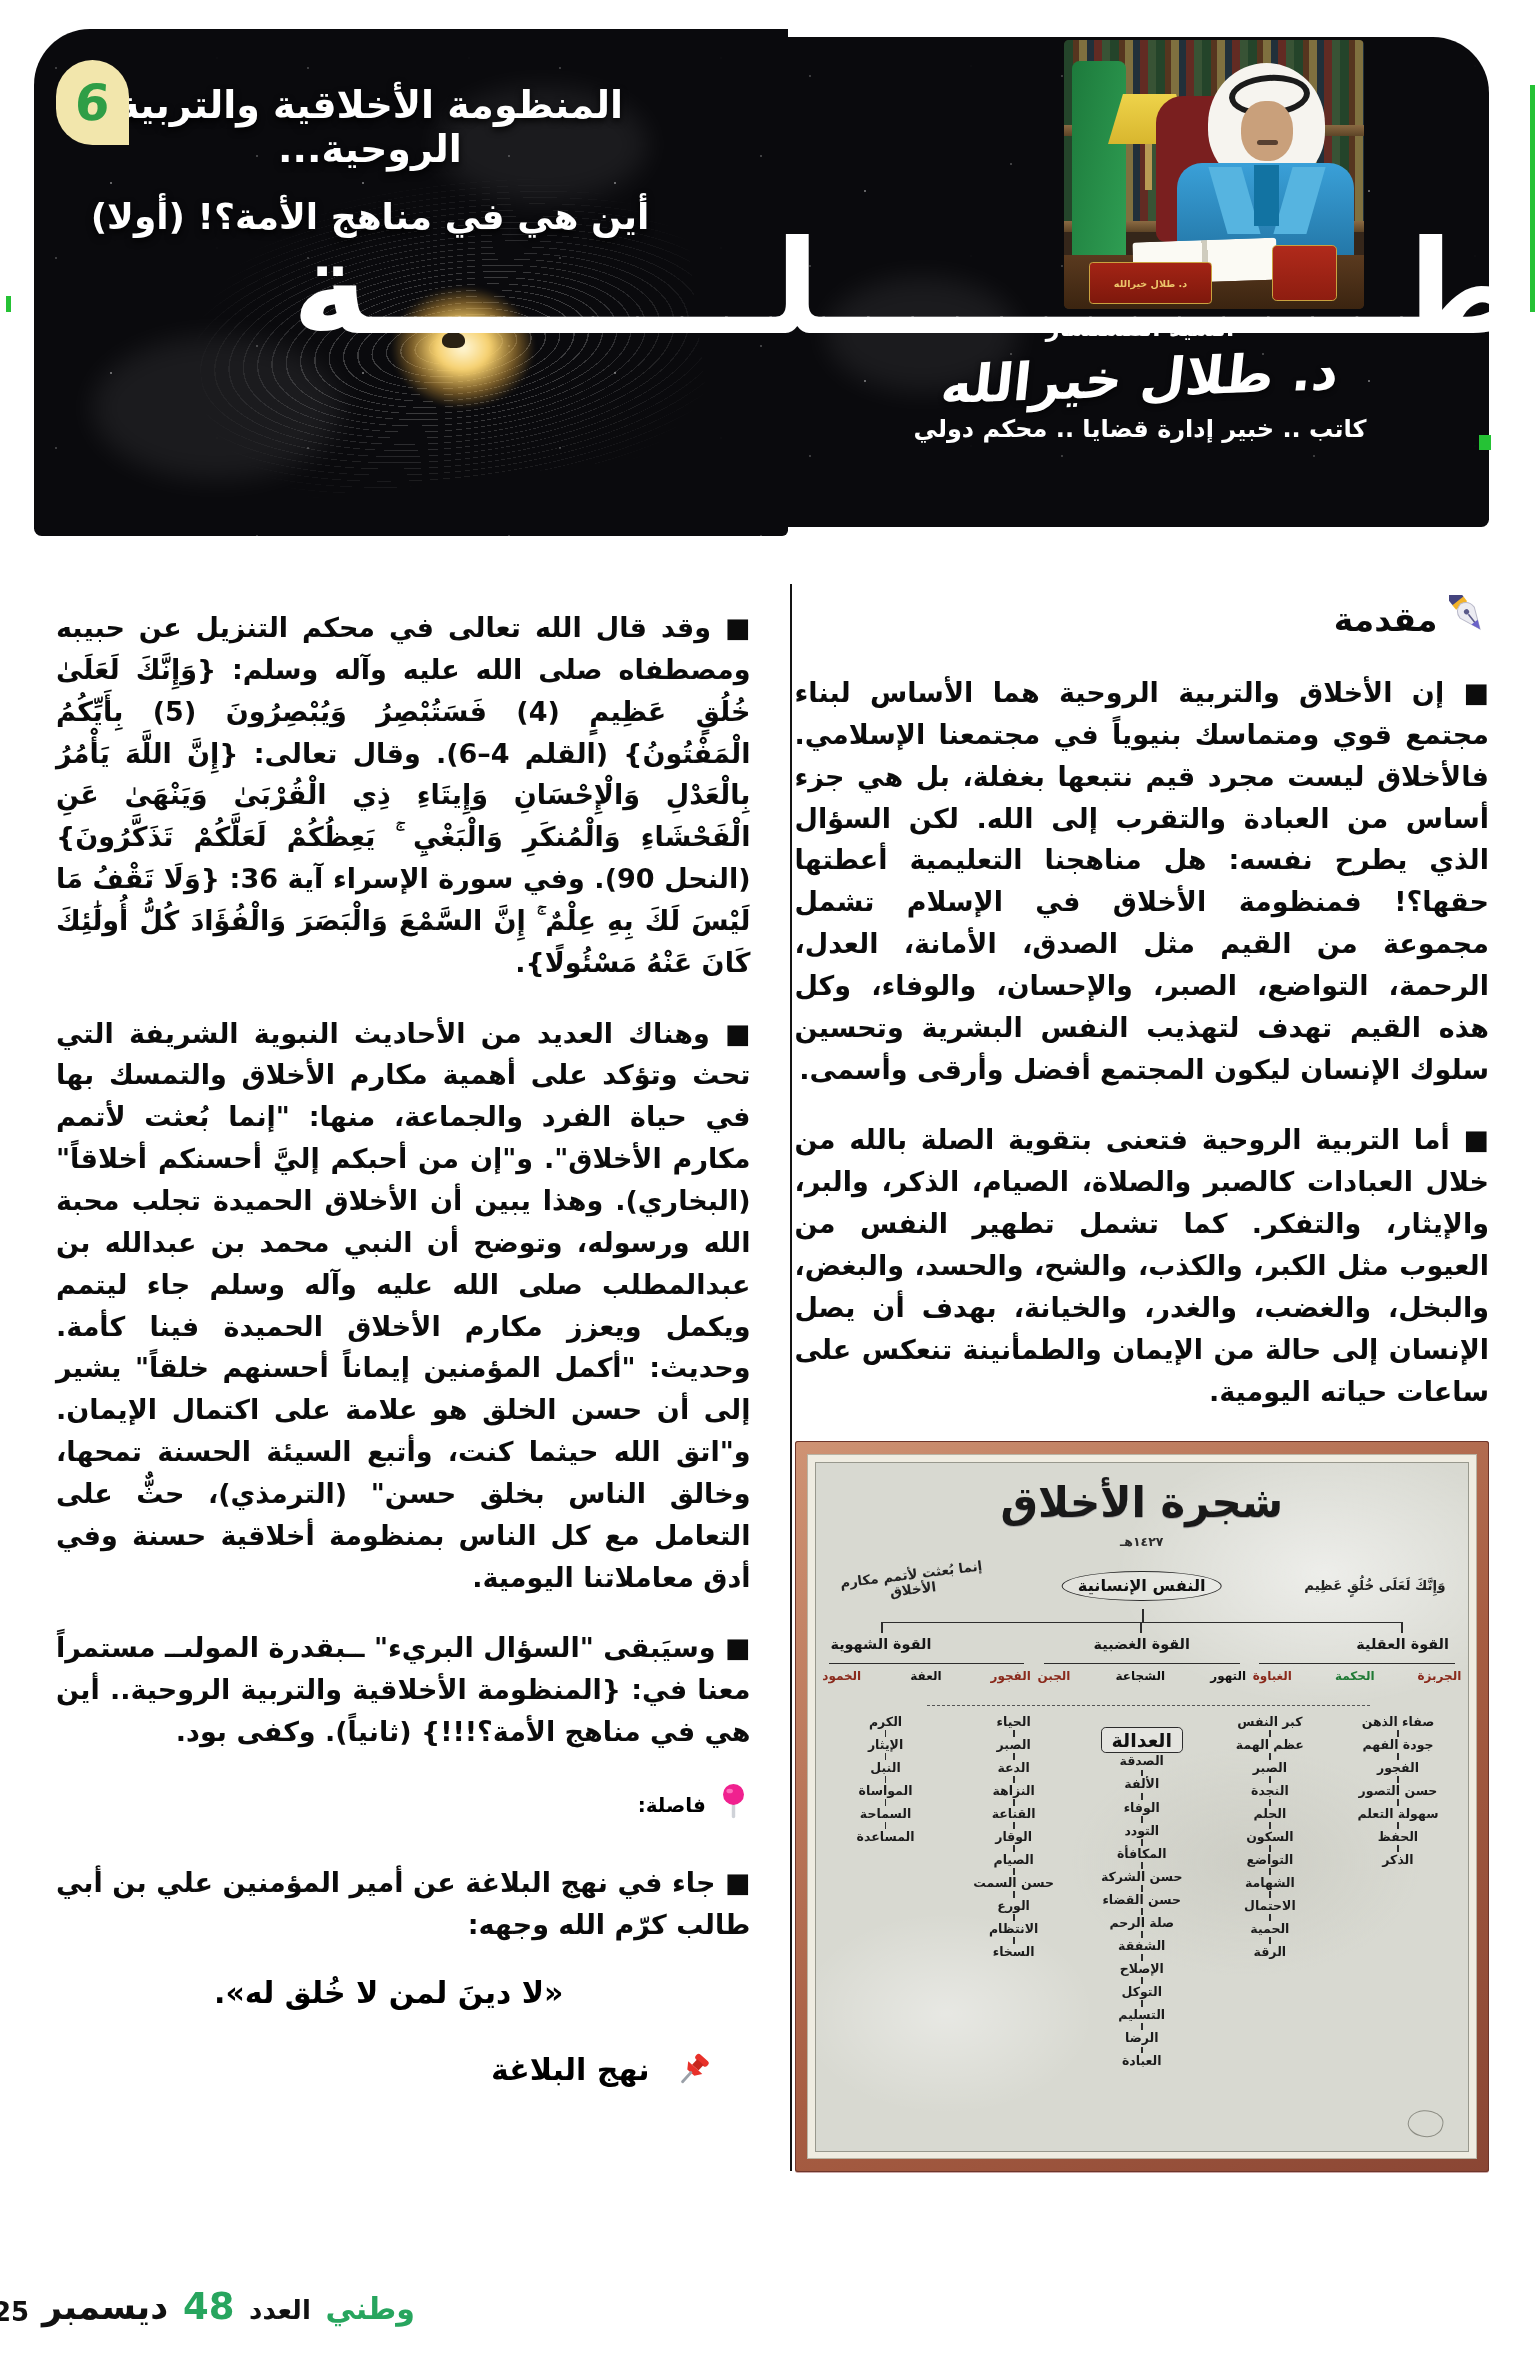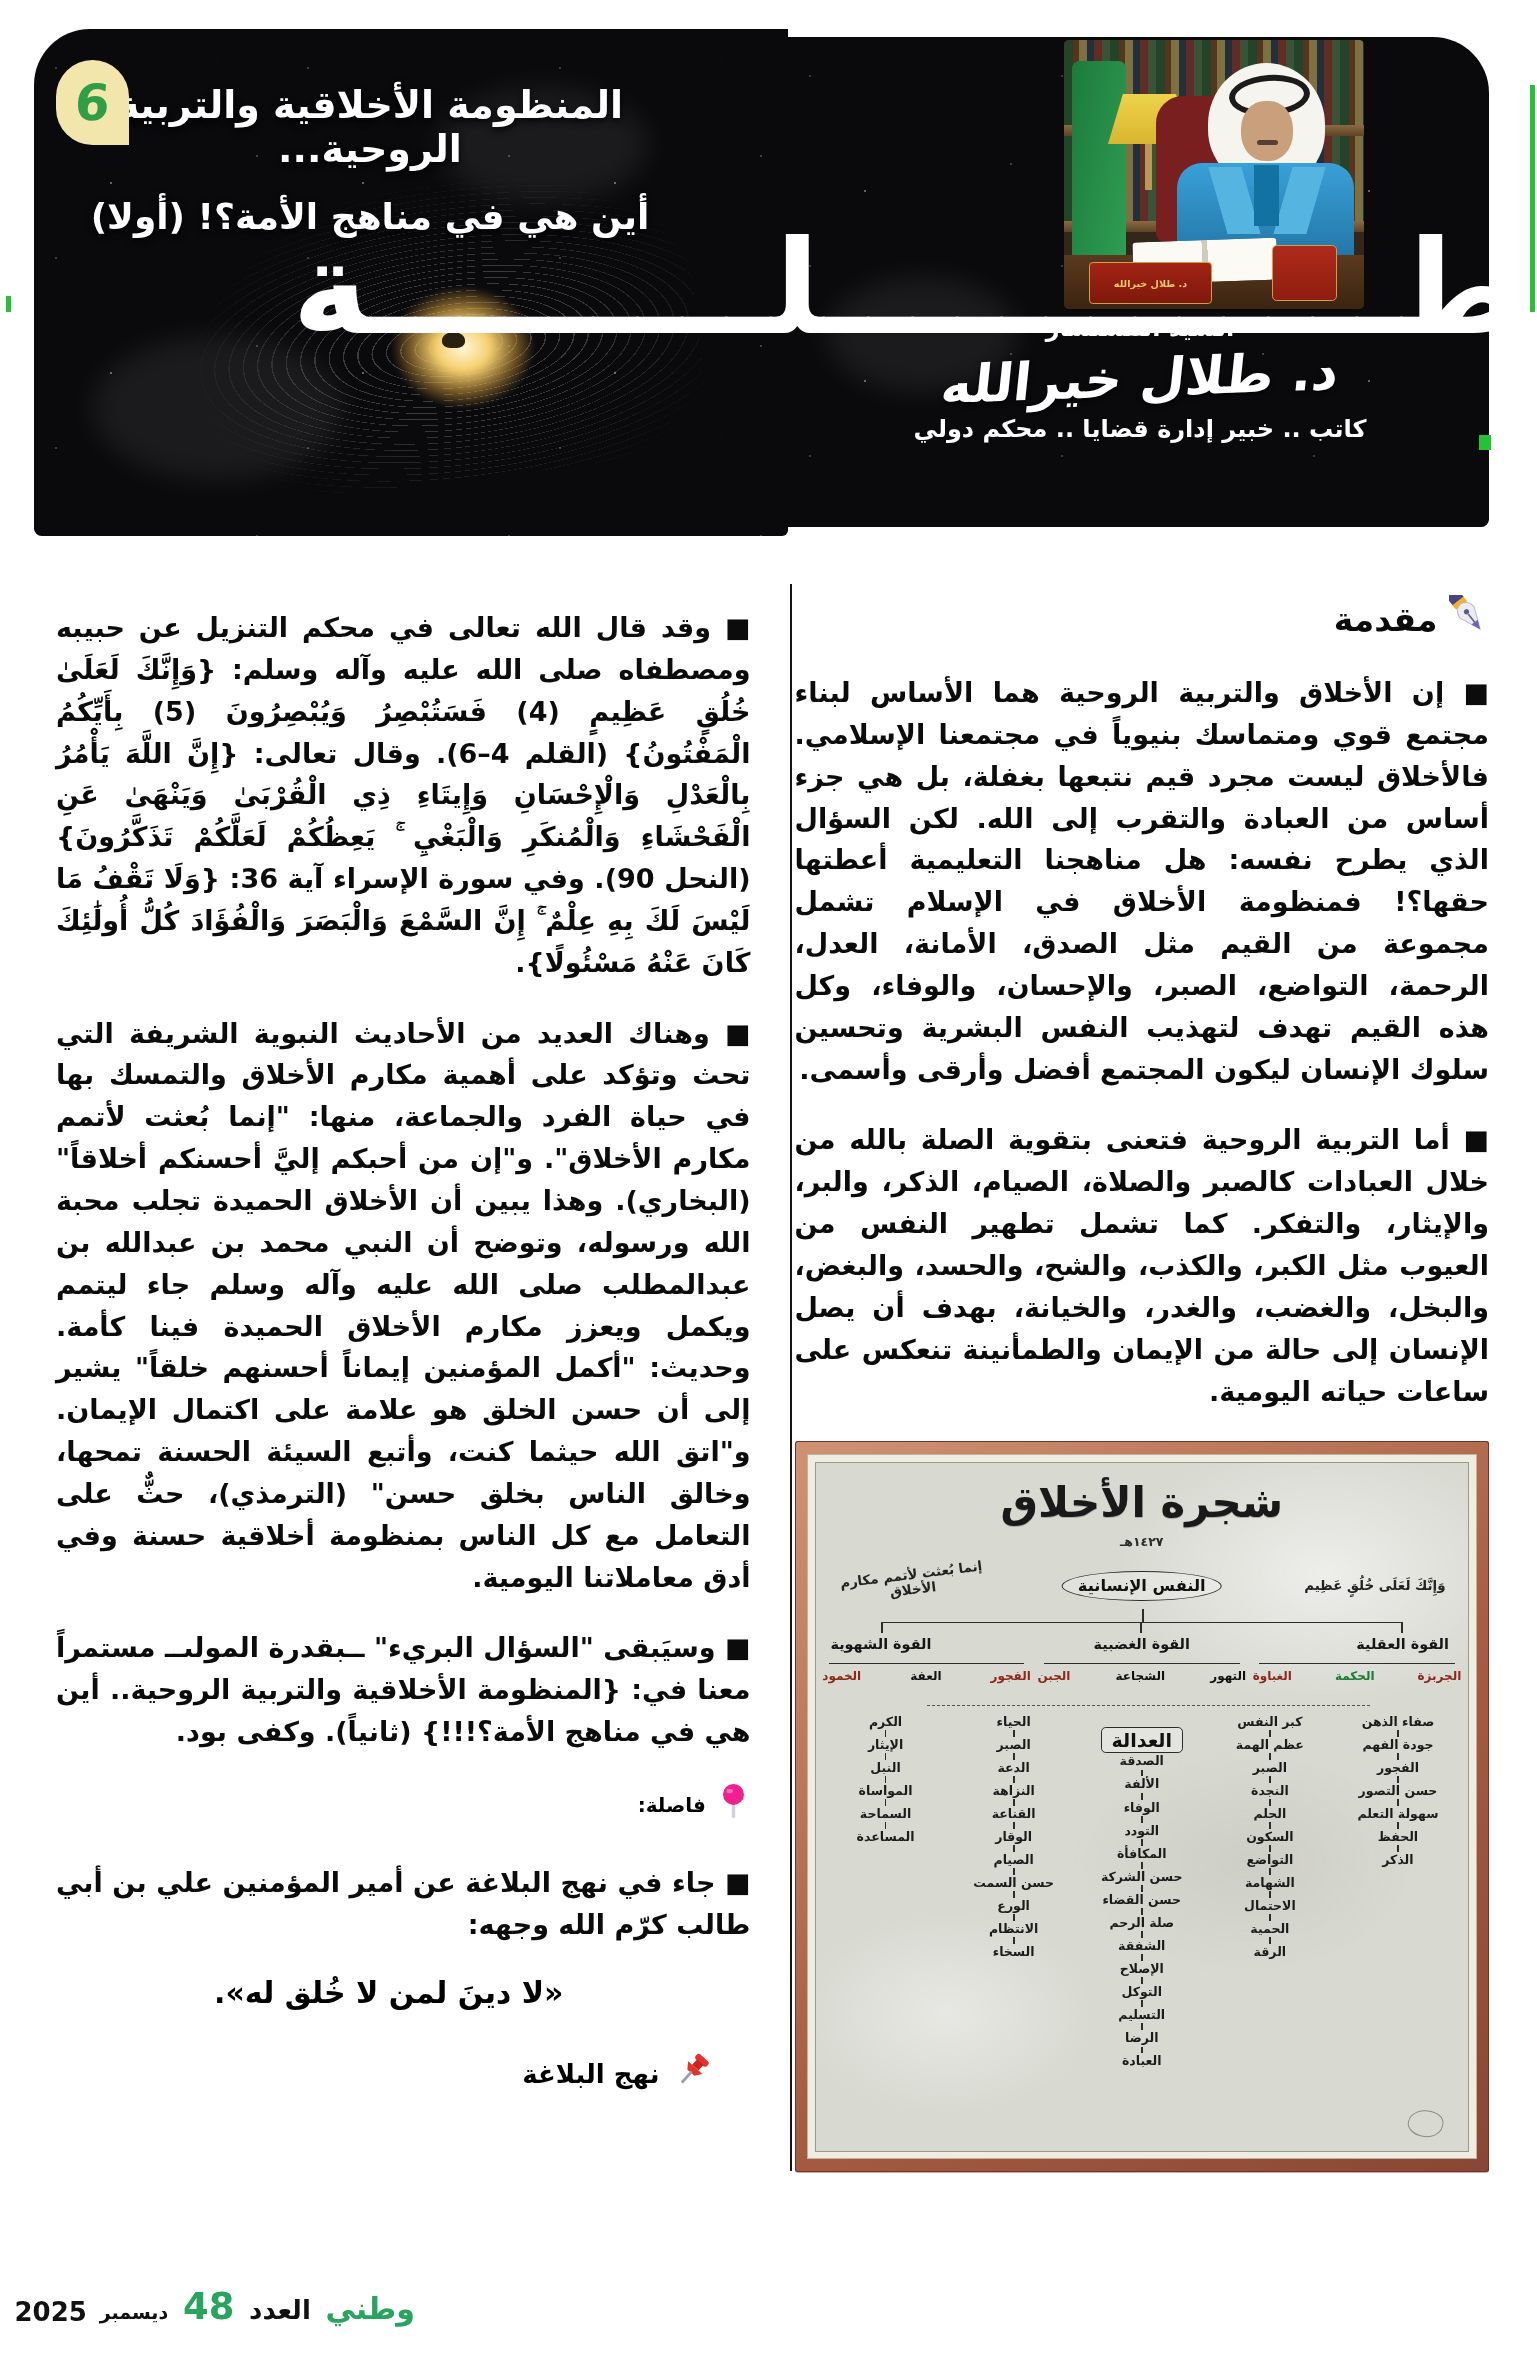--- a/index.html
+++ b/index.html
@@ -80,21 +80,21 @@
   .green-square-banner{position:absolute;left:1479px;top:435px;width:11.5px;height:15.4px;background:#25c235;}
   .green-tick-left{position:absolute;left:5.8px;top:296px;width:4.8px;height:16.3px;background:#25c235;}
   
   .content{position:absolute;left:56px;top:574px;width:1433px;display:grid;grid-template-columns:1fr 1fr;column-gap:44px;direction:rtl;}
   .divider{position:absolute;left:790px;top:584px;width:1.9px;height:1587px;background:#141414;}
   .article-text p{margin:0 0 29px;font-size:27px;font-weight:bold;line-height:1.55;color:#0c0c0c;text-align:justify;}
   .col-left{padding-top:33px;}
   .section-heading{display:flex;align-items:center;gap:11.5px;font-size:33px;font-weight:bold;color:#0c0c0c;margin:21px 0 29px;}
   .interlude-heading{display:flex;align-items:center;gap:9.6px;font-size:20px;font-weight:bold;margin:3.8px 0 33px;}
   .quote-line{text-align:center;font-size:30px;font-weight:bold;margin:15.4px 29px 42px 0;}
-  .source-line{display:flex;align-items:center;gap:15px;font-size:26px;font-weight:bold;margin:9.6px 38px 0 0;}
+  .source-line{display:flex;gap:25px;font-size:30px;font-weight:bold;margin:9.6px 38px 0 0;}
   .icon{flex:0 0 auto;}
   
   .frame{margin-top:7.7px;background:linear-gradient(145deg,#cf9374,#a75d42 55%,#8a4634);padding:12.5px;border-radius:2.9px;
     box-shadow:inset 0 0 0 1px #6e352a, 0 1px 0 #caa;}
   .mat{background:#efece1;padding:7.7px;box-shadow:inset 0 0 0 1px #b9b4a4;}
   .paper{position:relative;height:688px;background:#d8d9d1;border:1px solid #98988d;overflow:hidden;
     background-image:
       radial-gradient(ellipse 288px 183px at 78% 16%, rgba(255,255,255,.55), transparent 72%),
       radial-gradient(ellipse 250px 163px at 66% 58%, rgba(186,186,176,.35), transparent 70%),
       radial-gradient(ellipse 211px 144px at 20% 80%, rgba(255,255,255,.4), transparent 70%);}
@@ -120,21 +120,21 @@
   .t-justice{font-size:19px;font-weight:bold;color:#111;border:1.9px solid #2c2c2c;border-radius:4.8px;padding:1px 9.6px;margin-bottom:1.9px;background:rgba(255,255,255,.3);margin-top:12px;}
   .t-col .node{font-size:12.5px;font-weight:bold;color:#1b1b1b;white-space:nowrap;line-height:1.15;}
   .t-col .tick{width:1.9px;height:6.7px;background:#2c2c2c;margin:1px 0;}
   .t-scribble{position:absolute;right:25px;bottom:13.4px;width:33px;height:25px;border:1.9px solid #5a5a50;border-radius:60% 40% 55% 45%;transform:rotate(14deg);opacity:.6;}
   
   .footer{position:absolute;left:50px;top:2285px;width:365px;direction:rtl;text-align:right;white-space:nowrap;}
   .footer span{font-weight:bold;}
   .f-brand{color:#27a55e;font-size:30px;}
   .f-label{color:#111;font-size:26px;margin-right:9.6px;}
   .f-num{color:#27a55e;font-size:37px;margin-right:9.6px;}
-  .f-month{color:#111;font-size:19px;margin-right:9.6px;}
+  .f-month{color:#111;font-size:35px;margin-right:9.6px;}
   .f-year{color:#111;font-size:26px;margin-right:7.7px;position:relative;top:1.9px;}
 </style>
 </head>
 <body>
 
 <div class="banner">
   <div class="banner-left stars">
     <div class="nebula" style="left:58px;top:307px;width:250px;height:144px;"></div>
     <div class="nebula" style="left:403px;top:58px;width:211px;height:115px;"></div>
     <div class="galaxy">

